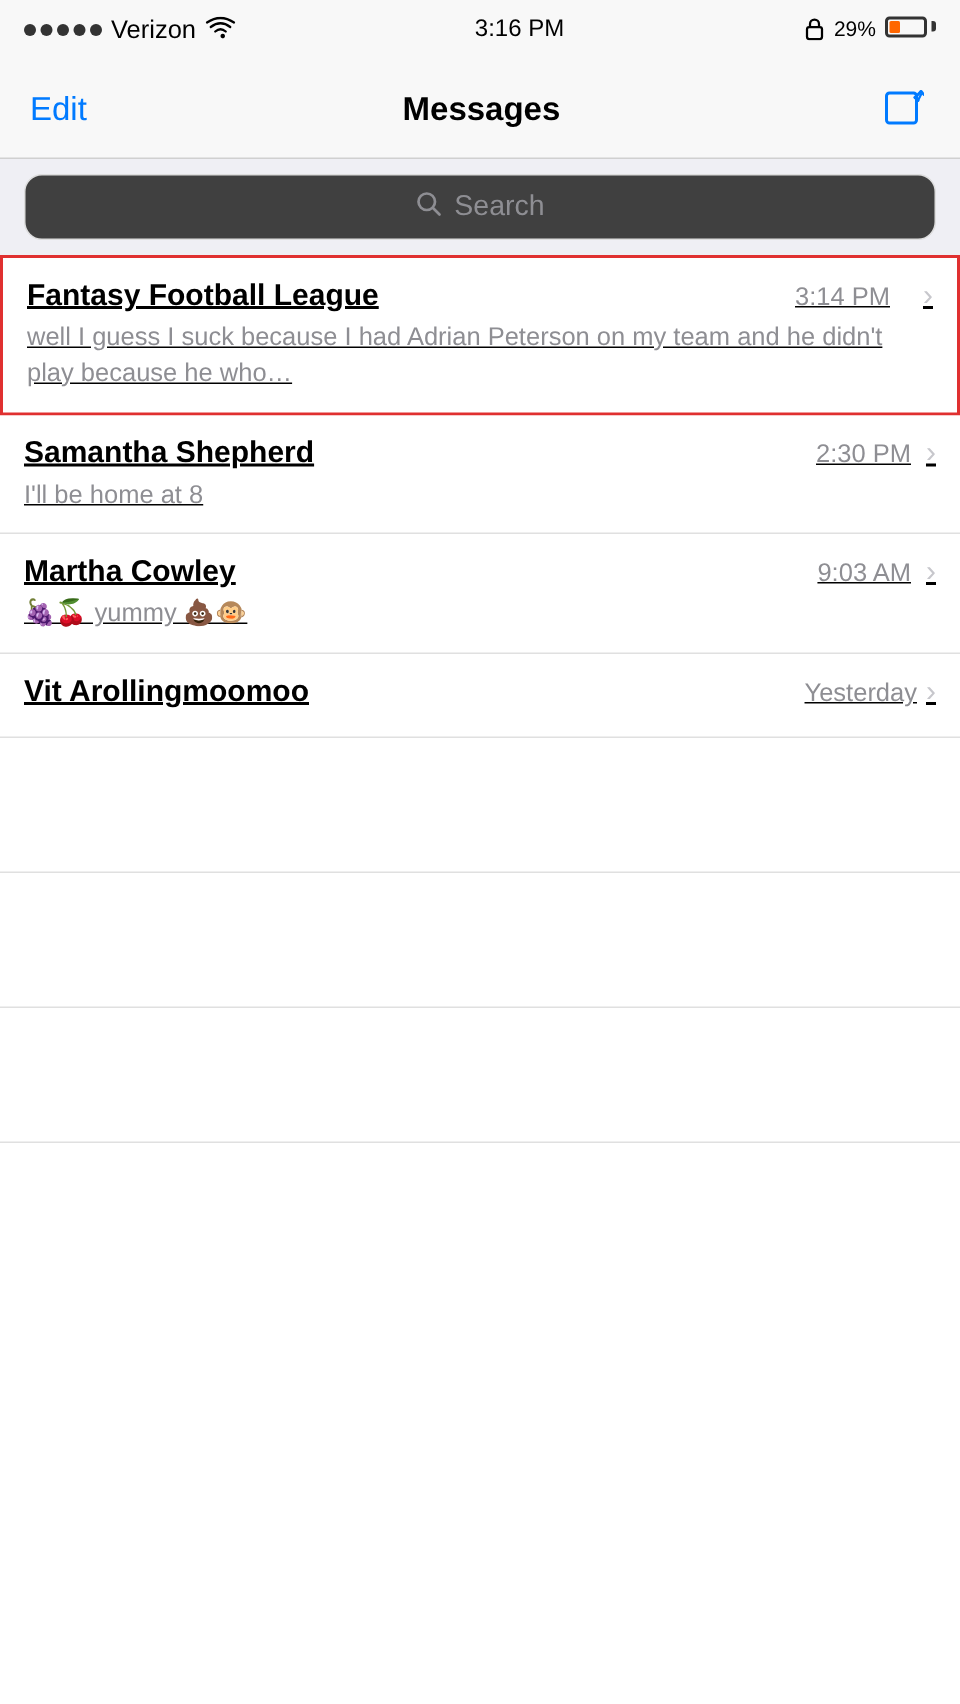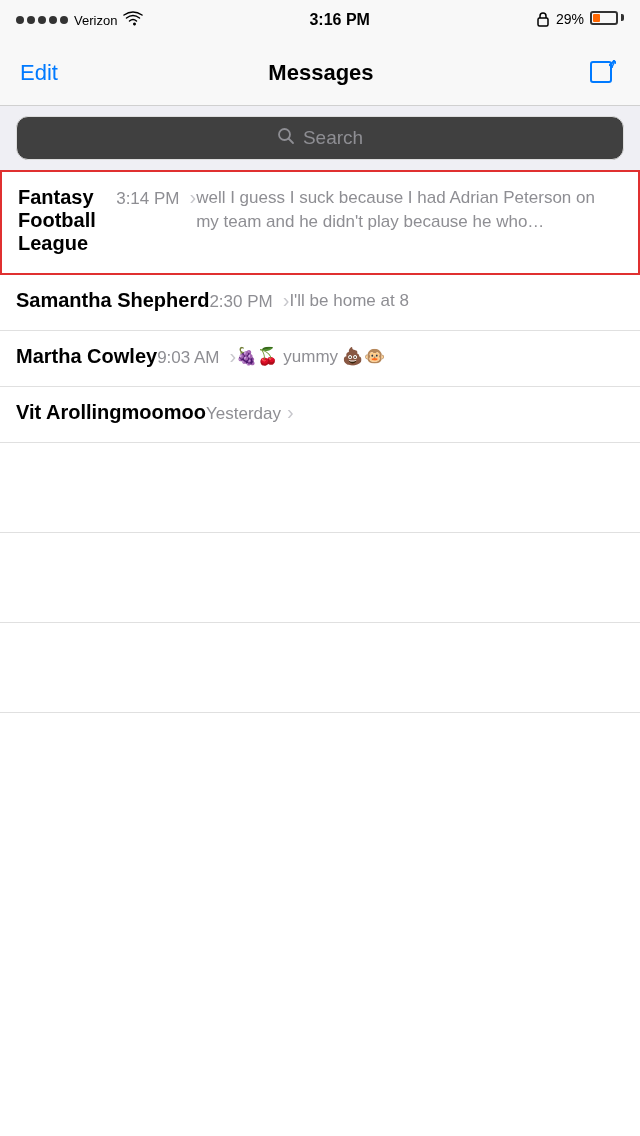--- a/index.html
+++ b/index.html
@@ -33,30 +33,30 @@
       display: flex;
       gap: 3px;
     }
     .status-dot {
       width: 8px;
       height: 8px;
       border-radius: 50%;
       background: #333;
     }
     .status-carrier {
-      font-size: 13px;
+      font-size: 17px;
       font-weight: 500;
       color: #000;
     }
     .wifi-icon {
       font-size: 14px;
     }
     .status-center {
       font-size: 16px;
-      font-weight: 700;
+      font-weight: 400;
       color: #000;
       text-align: right;
     }
     .status-right {
       display: flex;
       align-items: flex-start;
       gap: 6px;
       font-size: 14px;
       color: #000;
     }
@@ -152,24 +152,25 @@
 
     
     .messages-list {
       background: #fff;
     }
 
     .message-item {
       padding: 14px 16px 14px 16px;
       border-bottom: 1px solid #e0e0e0;
       display: flex;
-      flex-direction: row;
+      flex-direction: column;
       position: relative;
       cursor: pointer;
       background: #fff;
+      text-decoration: underline;
     }
     .message-item.highlighted {
       border: 2.5px solid #e03030;
       margin: 0;
     }
     .message-item-header {
       display: flex;
       align-items: baseline;
       justify-content: space-between;
       margin-bottom: 4px;
@@ -265,21 +266,21 @@
       </svg>
     </span>
     <span class="search-text">Search</span>
   </div>
 </div>
 
 <div class="messages-list" id="messages-list">
 <div class="message-item highlighted">
       <div class="message-item-header">
         <span class="message-name">Fantasy Football League</span>
-        <div style="display: flex; align-items: baseline; gap: 4px;">
+        <div style="display: flex; align-items: baseline; gap: 16px;">
           <span class="message-time">3:14 PM</span>
           <span class="chevron">›</span>
         </div>
       </div>
       <div class="message-preview">well I guess I suck because I had Adrian Peterson on my team and he didn't play because he who…</div>
     </div>
     <div class="message-item">
       <div class="message-item-header">
         <span class="message-name">Samantha Shepherd</span>
         <div style="display: flex; align-items: baseline; gap: 4px;">

